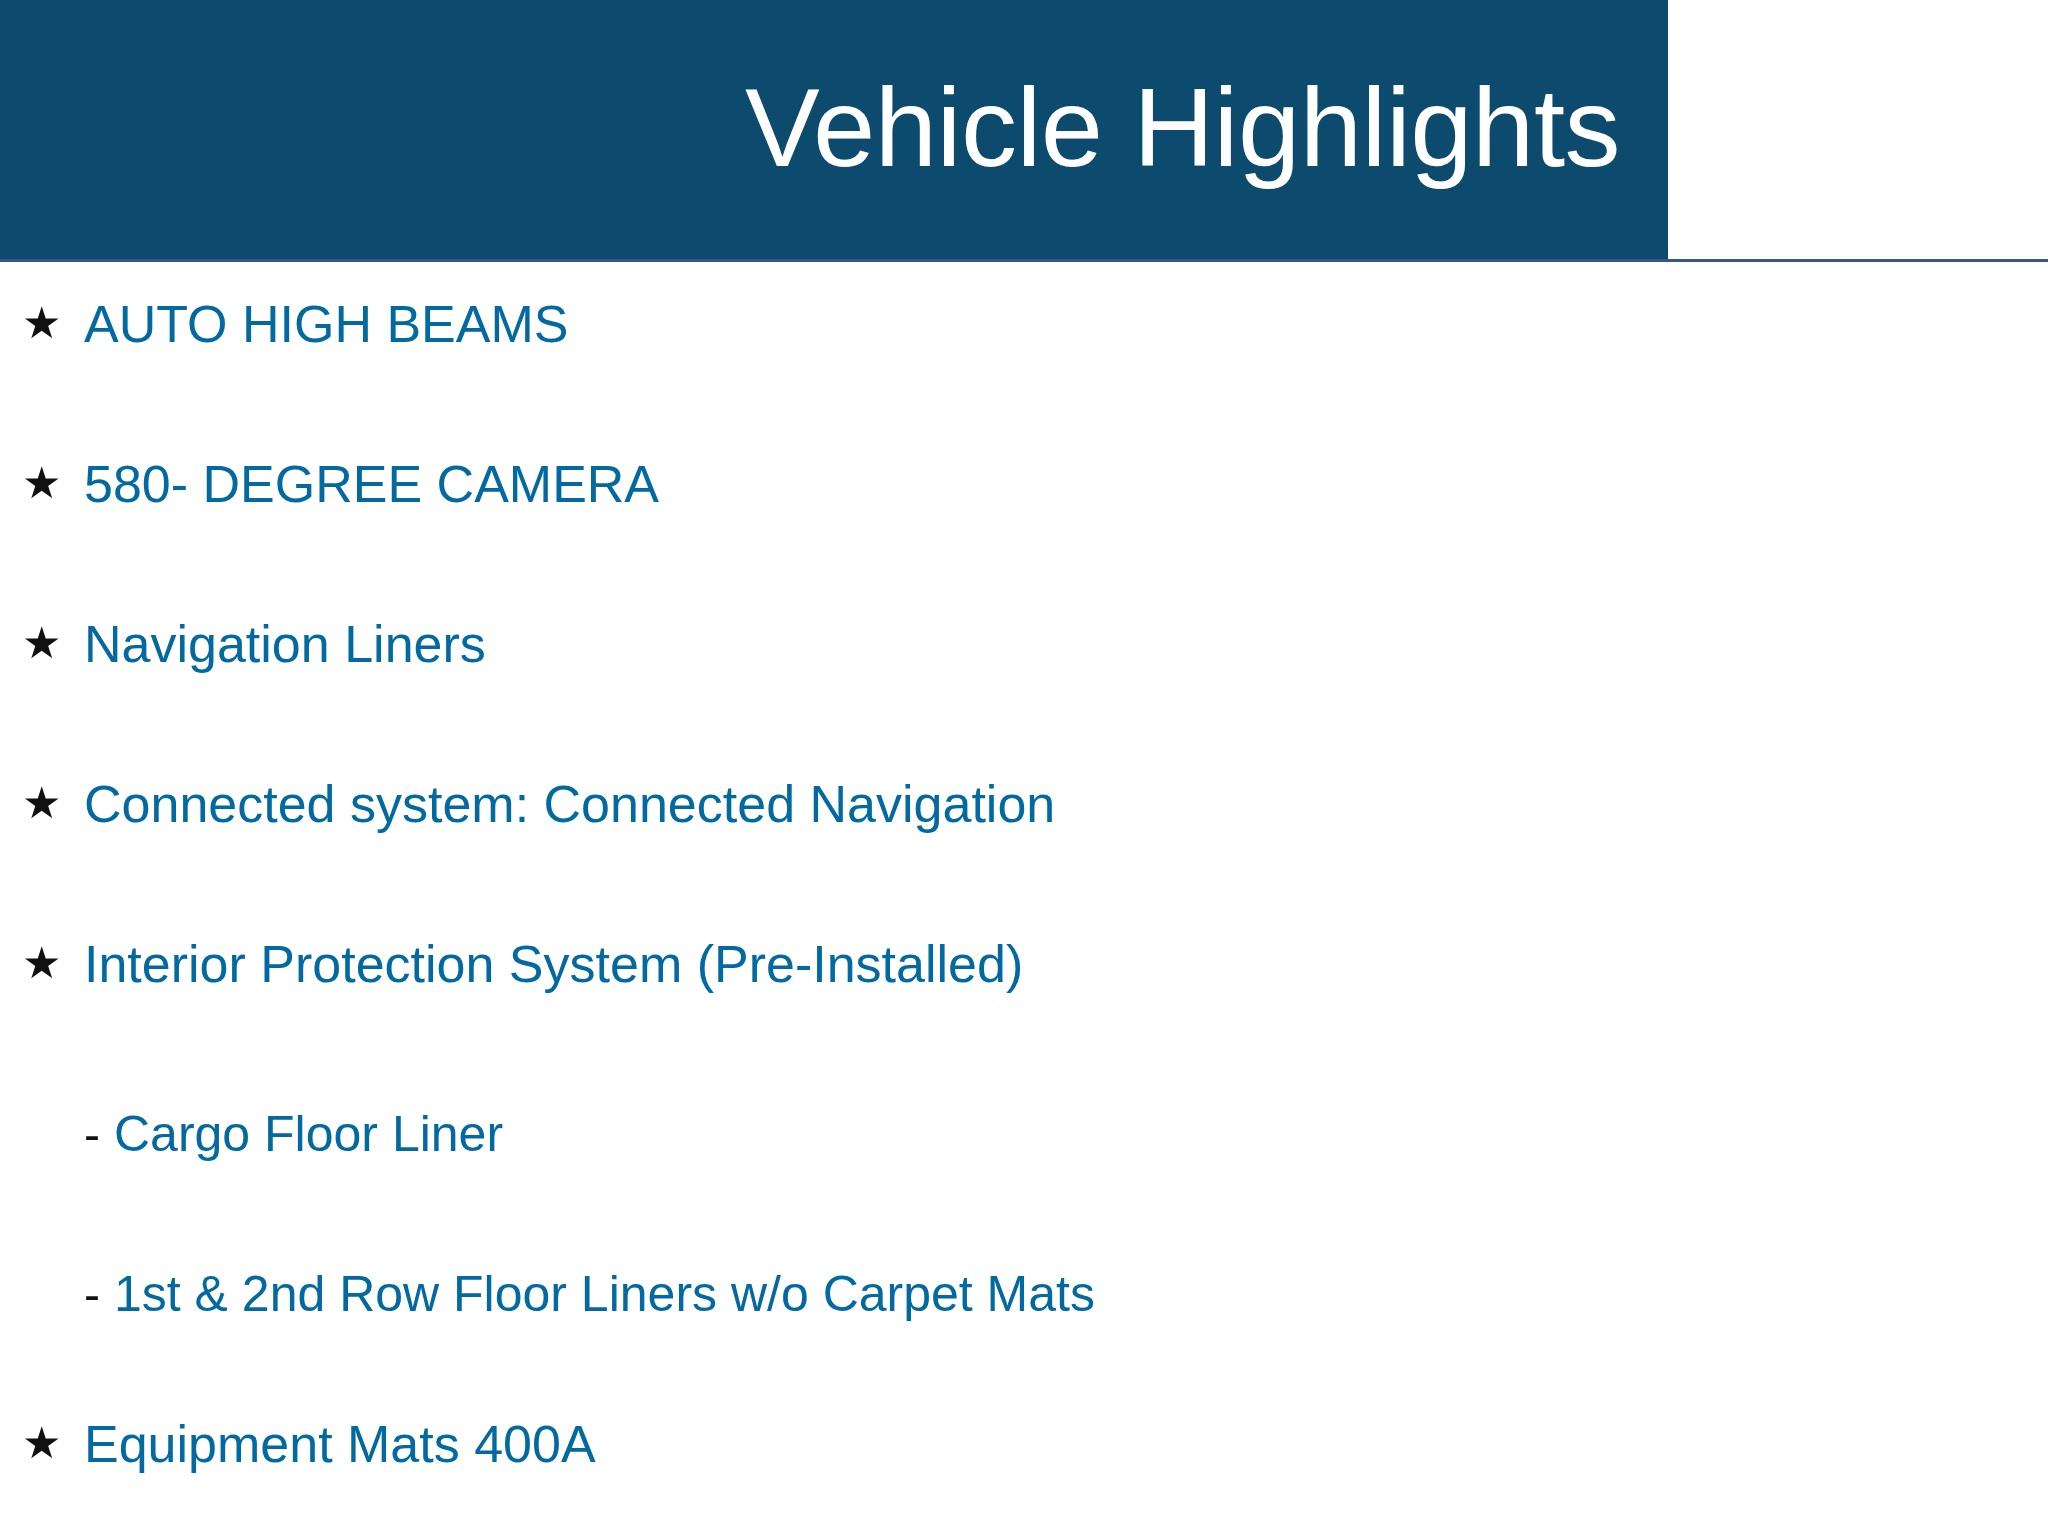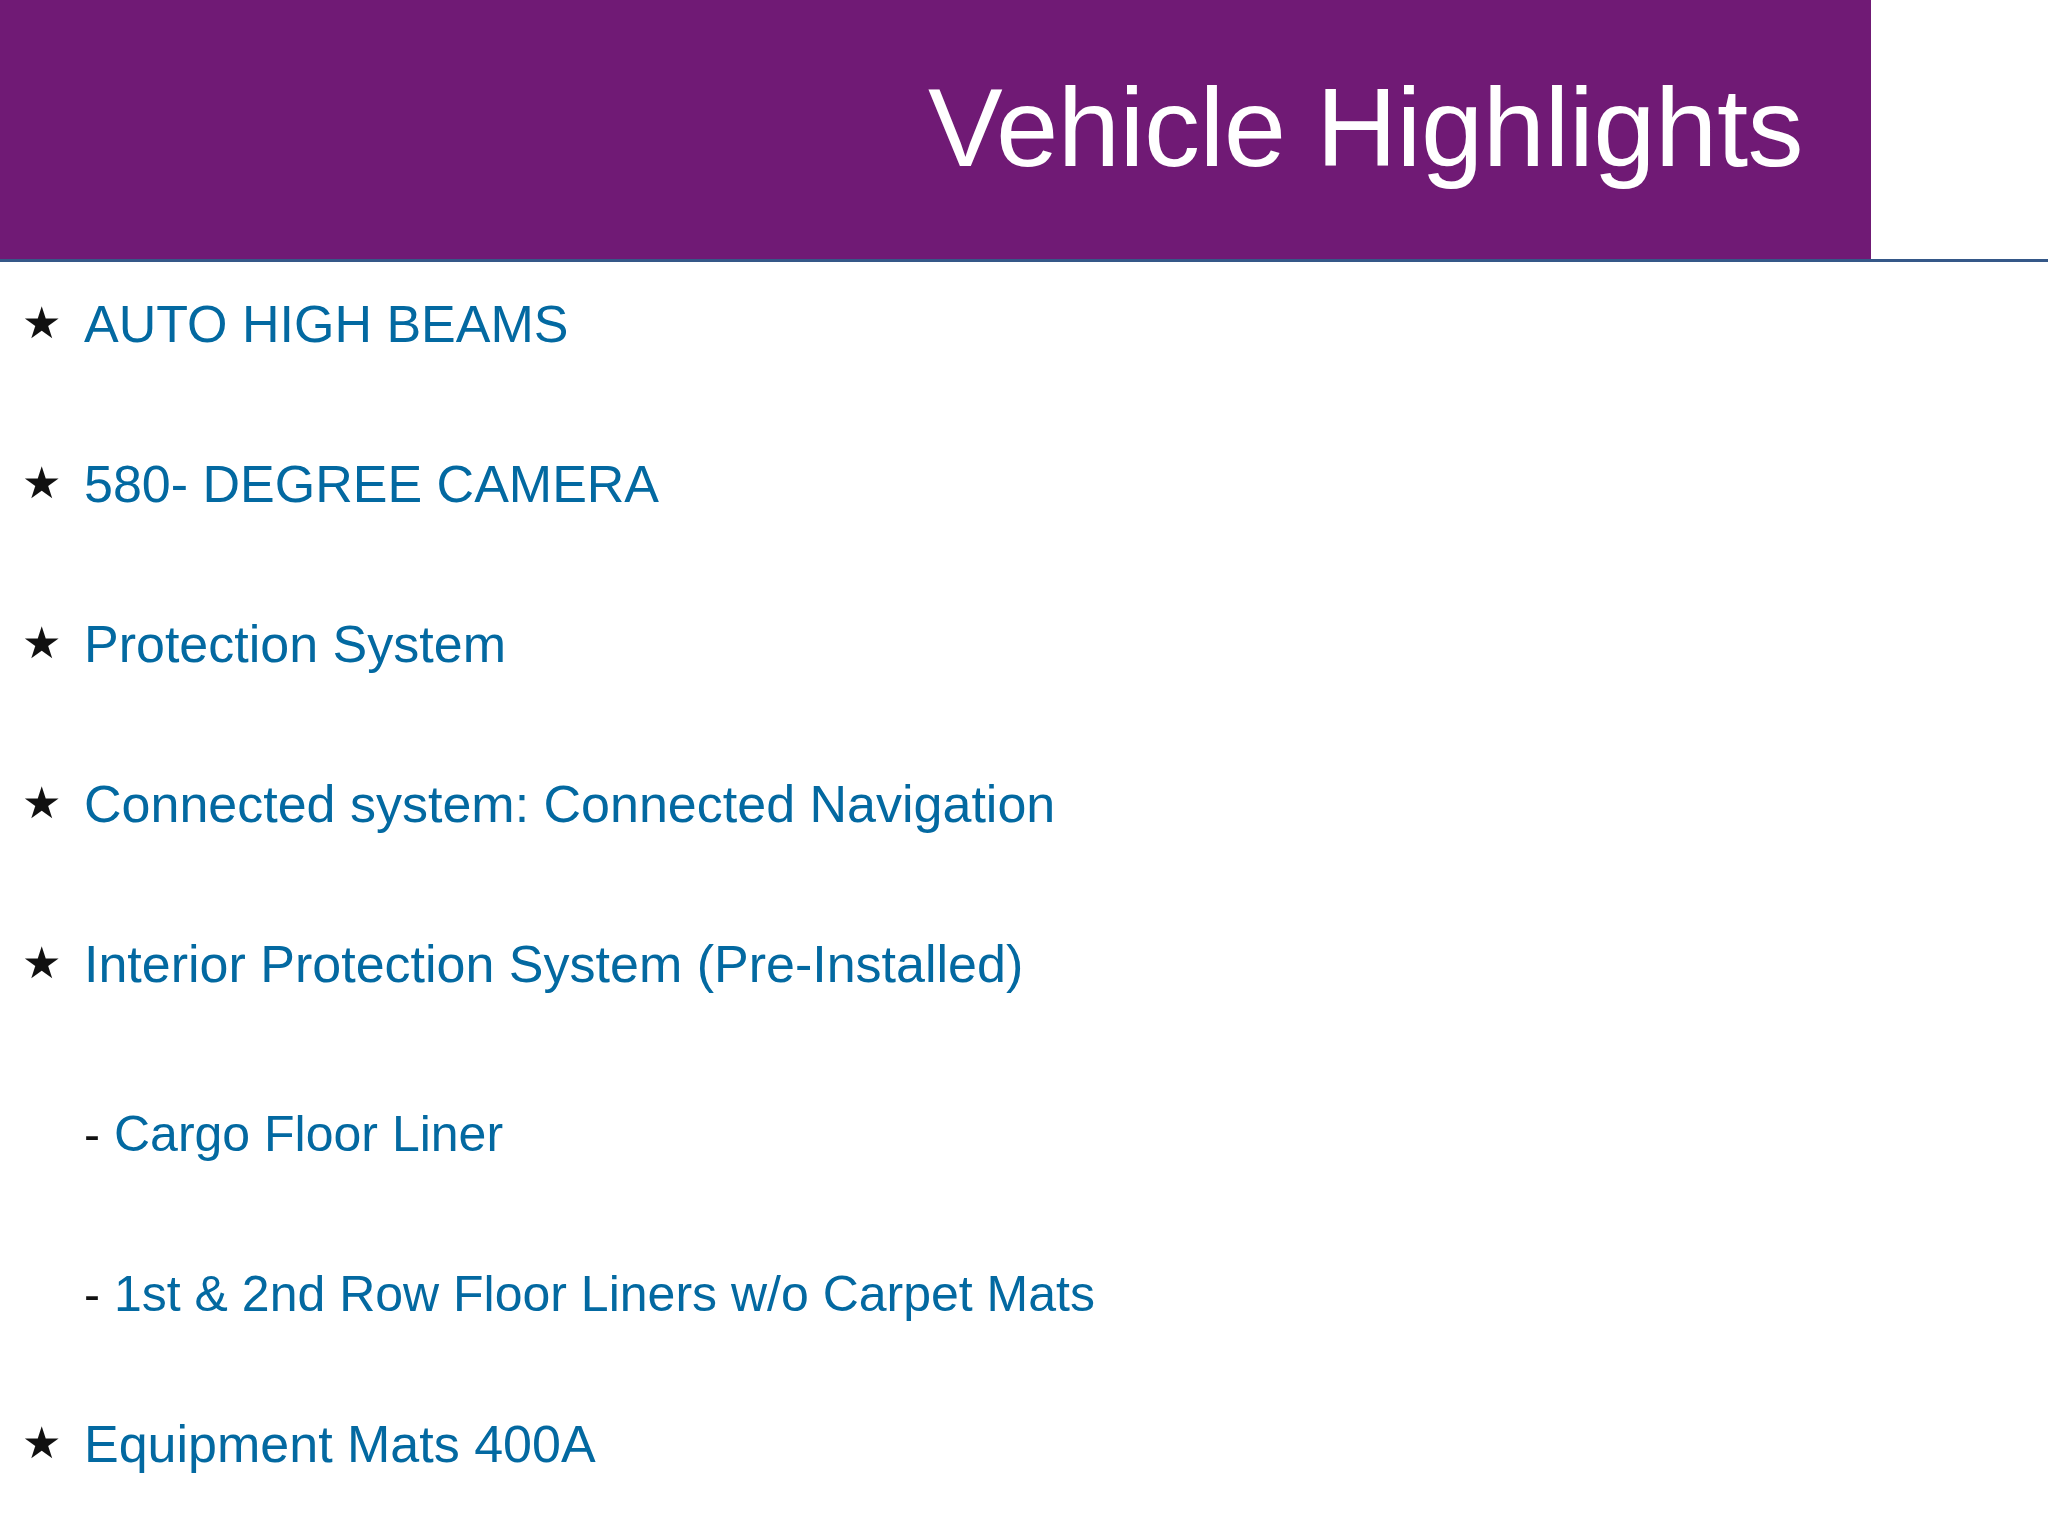--- a/index.html
+++ b/index.html
@@ -14,28 +14,28 @@
     font-family: "Liberation Sans", sans-serif;
     overflow: hidden;
     position: relative;
   }
 
   
   .header-banner {
     position: absolute;
     left: 0;
     top: 0;
-    width: 1871px;
+    width: 1668px;
     height: 259px;
-    background: #701a75;
+    background: #0c4a6e;
     box-sizing: border-box;
     display: flex;
     align-items: center;
     justify-content: flex-end;
-    padding-right: 68px;
+    padding-right: 48px;
   }
   .header-title {
     color: #ffffff;
     font-family: "Liberation Sans", sans-serif;
     font-size: 112px;
     font-weight: 400;
     line-height: 1.05;
     letter-spacing: -0.5px;
     white-space: nowrap;
     margin: 0;
@@ -129,21 +129,21 @@
       <span class="bullet-text">AUTO HIGH BEAMS</span>
     </li>
 
     <li class="bullet-row level-1">
       <span class="bullet-marker">★</span>
       <span class="bullet-text">580- DEGREE CAMERA</span>
     </li>
 
     <li class="bullet-row level-1">
       <span class="bullet-marker">★</span>
-      <span class="bullet-text">Protection System</span>
+      <span class="bullet-text">Navigation Liners</span>
     </li>
 
     <li class="bullet-row level-1">
       <span class="bullet-marker">★</span>
       <span class="bullet-text">Connected system: Connected Navigation</span>
     </li>
 
     <li class="bullet-row level-1">
       <span class="bullet-marker">★</span>
       <span class="bullet-text">Interior Protection System (Pre-Installed)</span>

